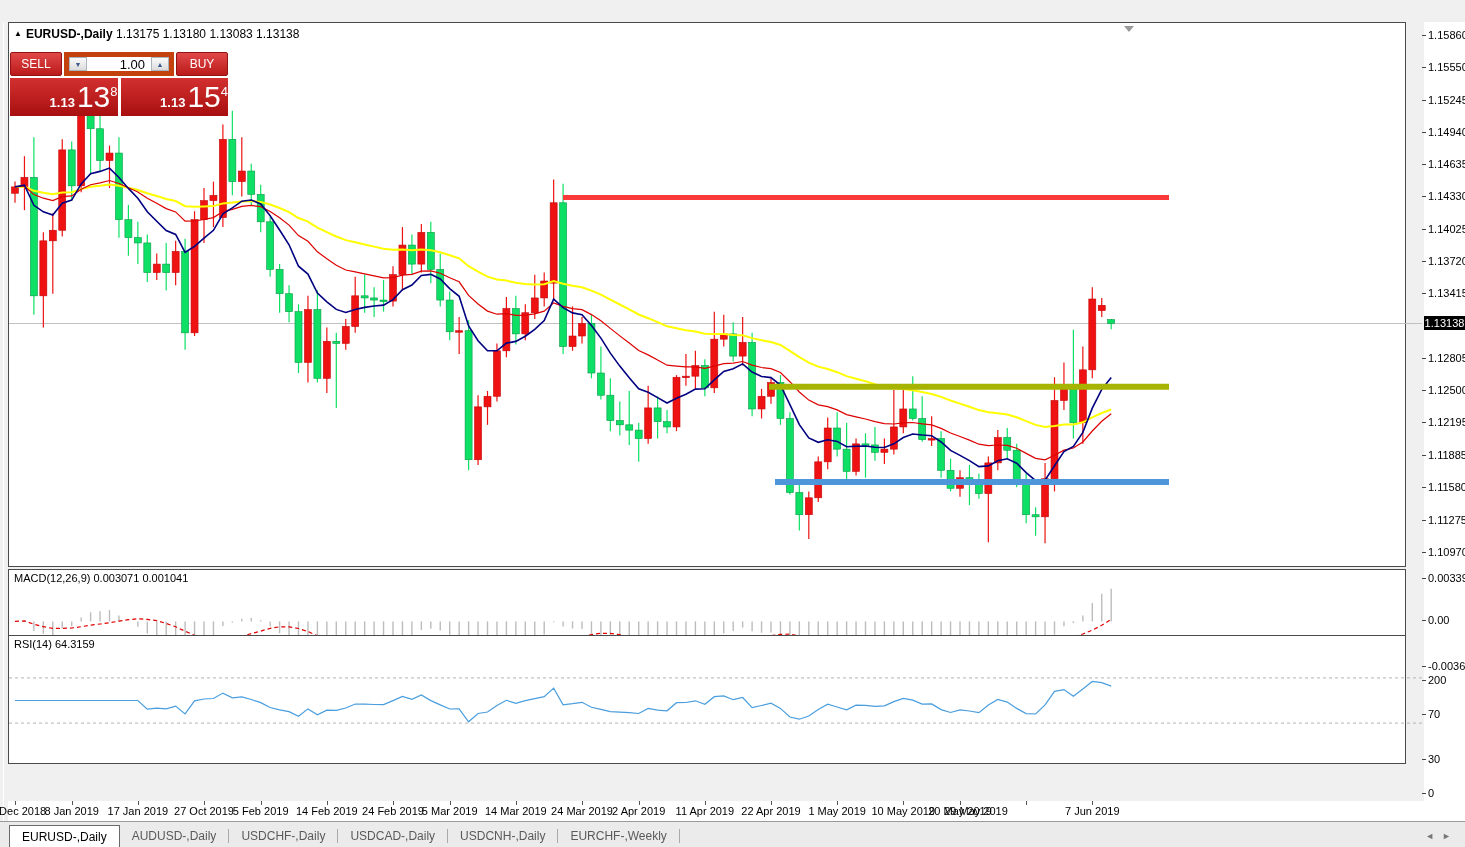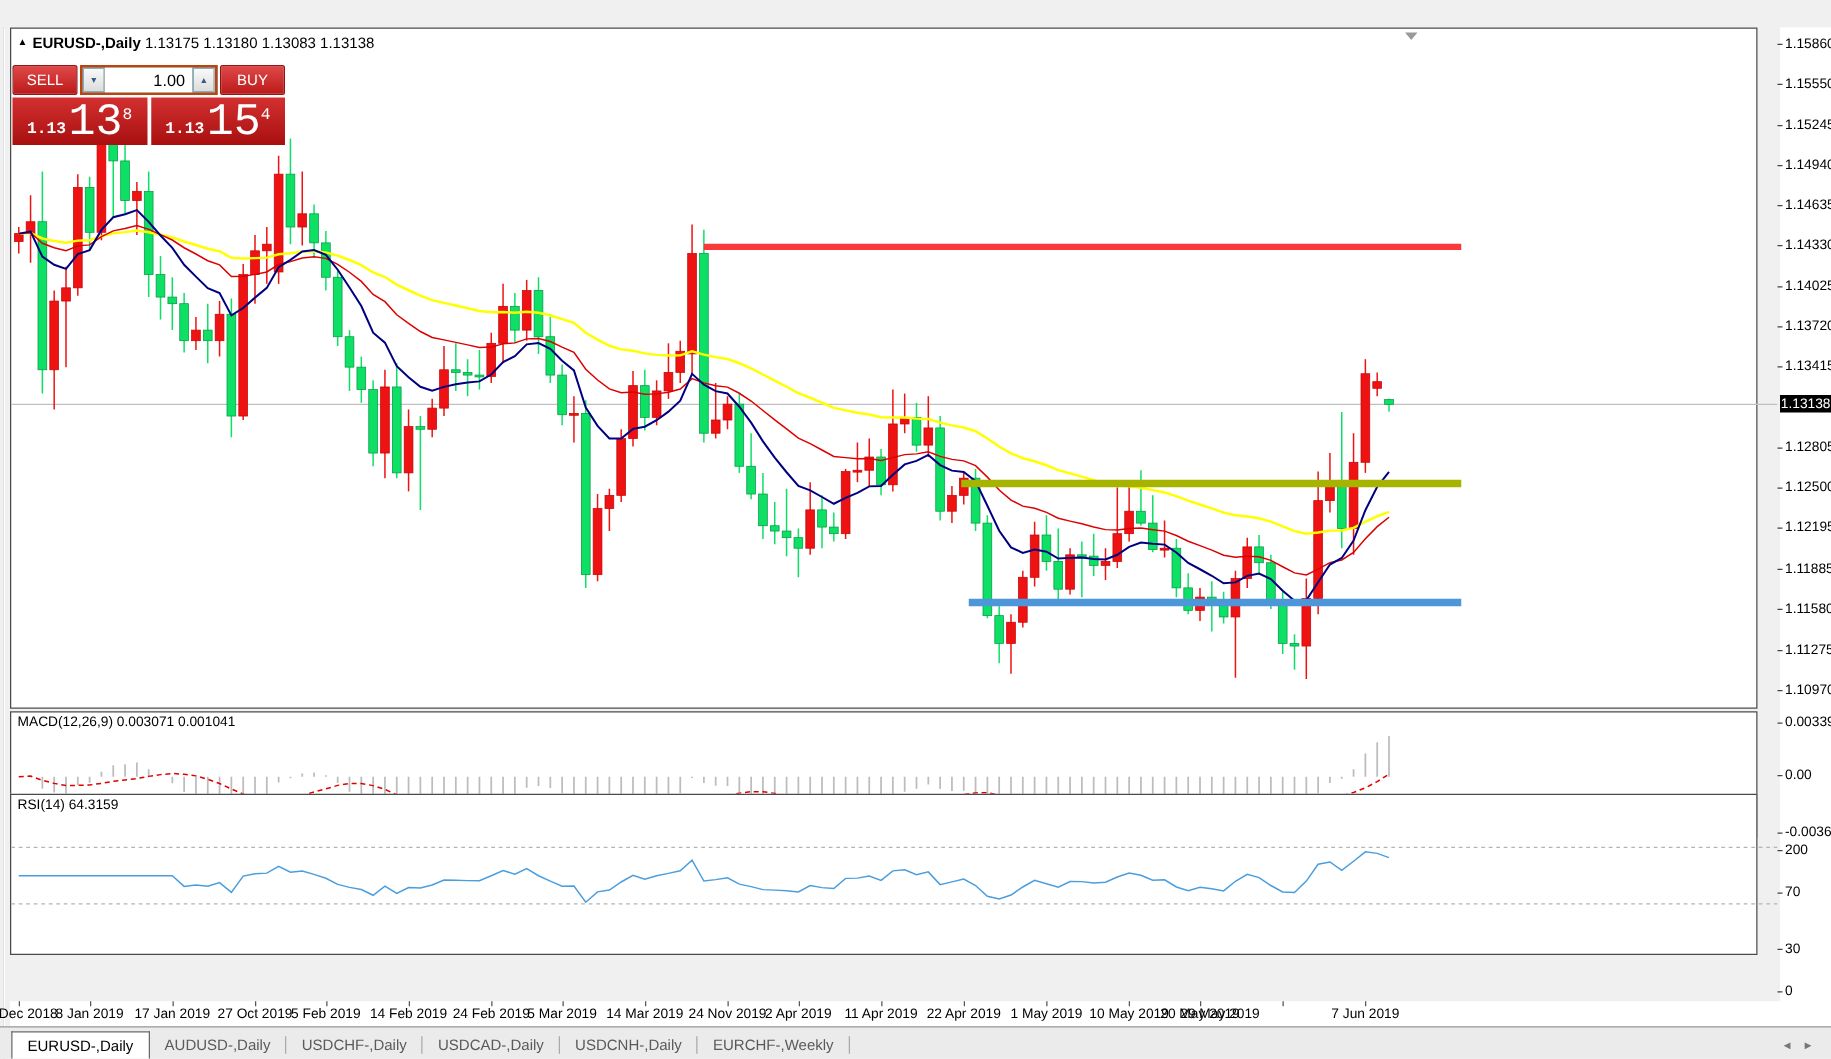--- a/index.html
+++ b/index.html
@@ -47,28 +47,28 @@
   .tab { height:22px; display:flex; align-items:center; padding:0 12px; font-size:12px; color:#5a5a5a; }
   .tab.active { background:#fff; color:#000; border:1px solid #6a6a6a; border-bottom:none; margin-left:9px; }
   .tab-sep { width:1px; height:14px; background:#aaa; margin-bottom:4px; }
   #tab-scroll { position:absolute; right:6px; bottom:6px; font-size:9px; color:#777; letter-spacing:8px; }
 
   
   #trade-panel { position:absolute; left:10px; top:52px; width:218px; height:64px; z-index:7; }
   #tp-row1 { position:absolute; left:0; top:0; width:218px; height:24px; display:flex; }
   .tp-btn { width:52px; height:24px; color:#fff; font-size:12px; display:flex; align-items:center; justify-content:center;
     background:linear-gradient(#e04848,#bb1a1a); border:1px solid #941212; border-radius:2px; }
-  #tp-mid { flex:1; display:flex; border:2px solid #c2410c; background:#0f766e; margin:0 2px; }
+  #tp-mid { flex:1; display:flex; border:5px solid #c2410c; background:#0f766e; margin:0 2px; }
   .spin-btn { width:18px; background:linear-gradient(#fafafa,#dcdcdc); border:1px solid #aab4be; font-size:7px; color:#3a5a8c; display:flex; align-items:center; justify-content:center; }
   #vol-input { flex:1; border:none; outline:none; text-align:right; font-size:13px; padding-right:6px; width:60px; font-family:"Liberation Sans", sans-serif; }
   #tp-row2 { position:absolute; left:0; top:26px; width:218px; height:38px; display:flex; gap:3px; }
-  .px-box { flex:1; color:#fff; display:flex; align-items:center; justify-content:center;
-    background:linear-gradient(#d33030,#a80f0f);font-family:Liberation Mono, monospace; }
+  .px-box { flex:1; color:#fff; display:flex; align-items:center; justify-content:flex-end;
+    background:linear-gradient(#d33030,#a80f0f); }
   .px-box .small { font-size:13px; font-weight:bold; margin-right:2px; margin-top:10px; }
-  .px-box .big { font-size:36px; }
+  .px-box .big { font-size:30px; }
   .px-box .sup { font-size:13px; margin-top:-12px; }
 </style>
 </head>
 <body>
 
 <div id="app">
 
 
   <div id="gutter">
       <div class="gline"></div>
@@ -592,21 +592,21 @@
       <div class="date-lbl" style="left: 252.7px;">5 Feb 2019</div>
       <div class="date-tick" style="left: 318.85px;"></div>
       <div class="date-lbl" style="left: 318.85px;">14 Feb 2019</div>
       <div class="date-tick" style="left: 385px;"></div>
       <div class="date-lbl" style="left: 385px;">24 Feb 2019</div>
       <div class="date-tick" style="left: 441.7px;"></div>
       <div class="date-lbl" style="left: 441.7px;">5 Mar 2019</div>
       <div class="date-tick" style="left: 507.85px;"></div>
       <div class="date-lbl" style="left: 507.85px;">14 Mar 2019</div>
       <div class="date-tick" style="left: 574px;"></div>
-      <div class="date-lbl" style="left: 574px;">24 Nov 2019</div>
+      <div class="date-lbl" style="left: 574px;">24 Mar 2019</div>
       <div class="date-tick" style="left: 630.7px;"></div>
       <div class="date-lbl" style="left: 630.7px;">2 Apr 2019</div>
       <div class="date-tick" style="left: 696.85px;"></div>
       <div class="date-lbl" style="left: 696.85px;">11 Apr 2019</div>
       <div class="date-tick" style="left: 763px;"></div>
       <div class="date-lbl" style="left: 763px;">22 Apr 2019</div>
       <div class="date-tick" style="left: 829.15px;"></div>
       <div class="date-lbl" style="left: 829.15px;">1 May 2019</div>
       <div class="date-tick" style="left: 895.3px;"></div>
       <div class="date-lbl" style="left: 895.3px;">10 May 2019</div>

